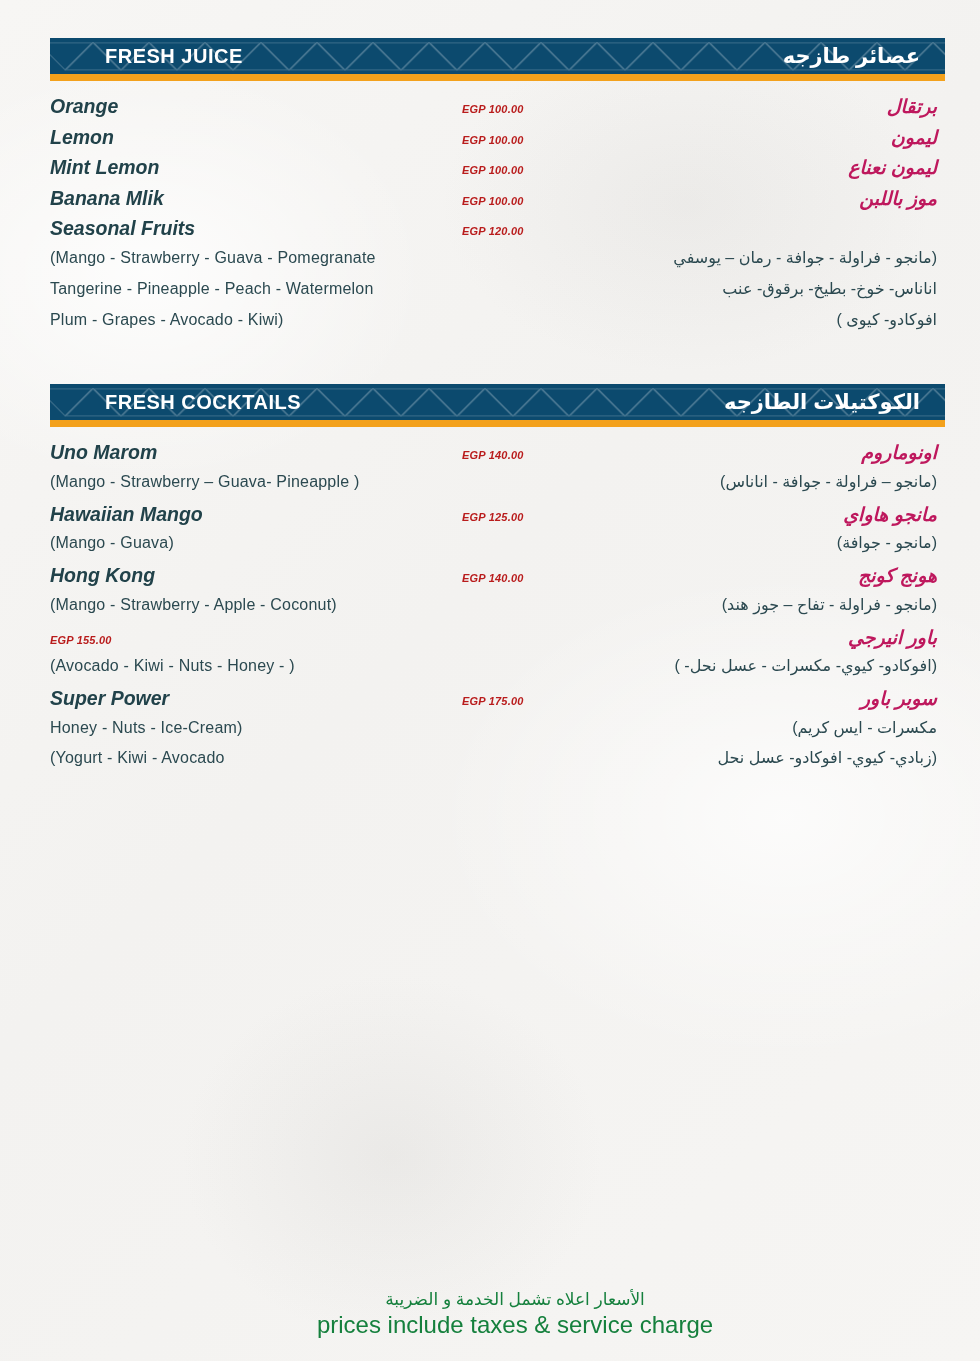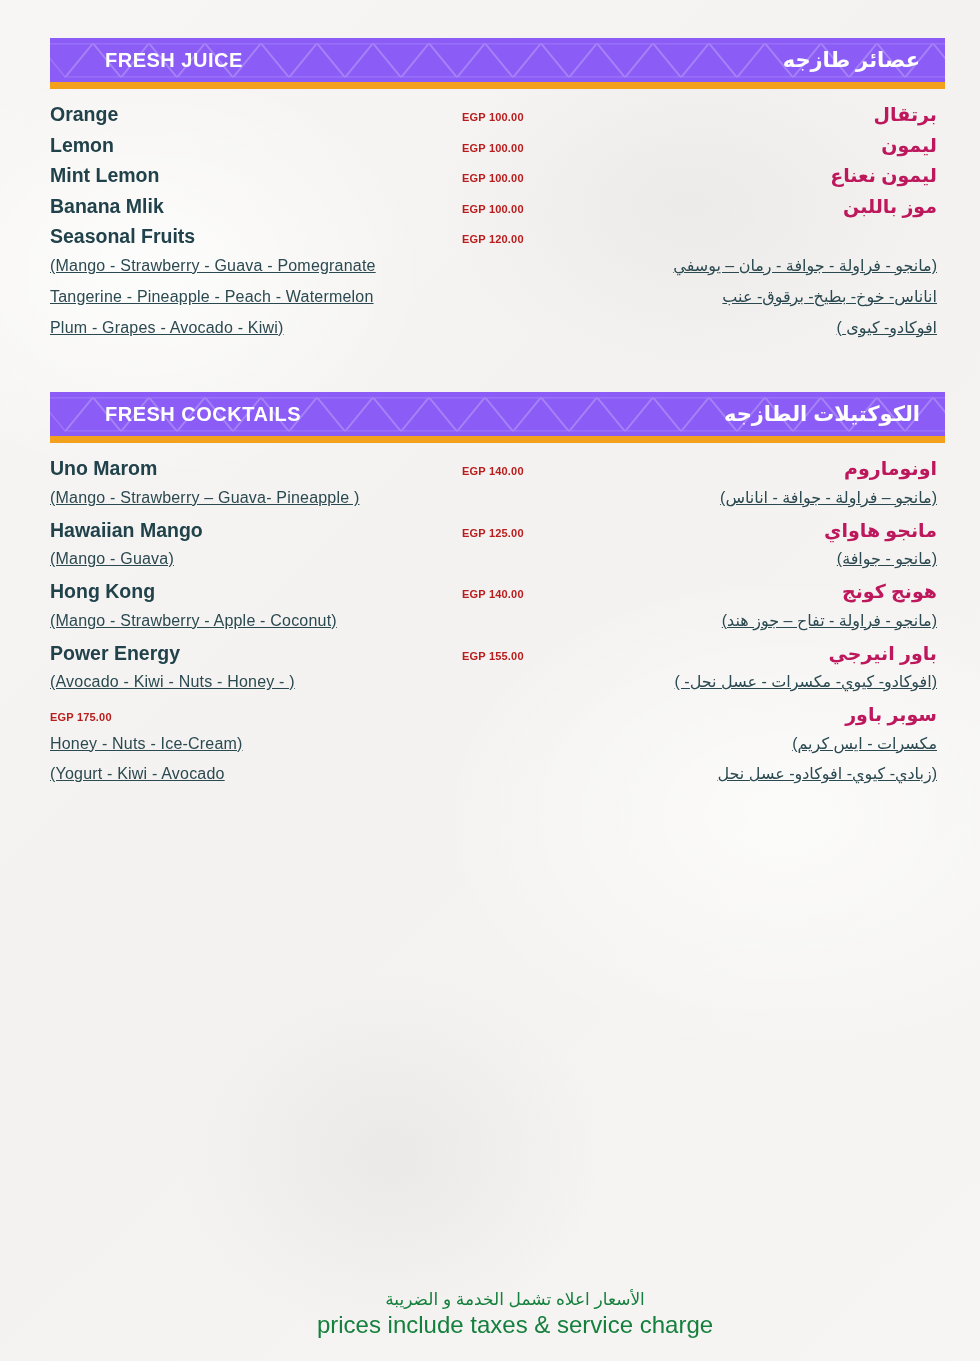--- a/index.html
+++ b/index.html
@@ -14,42 +14,42 @@
       radial-gradient(ellipse 400px 300px at 15% 20%, rgba(255,255,255,0.8), rgba(255,255,255,0) 70%),
       radial-gradient(ellipse 500px 350px at 80% 60%, rgba(255,255,255,0.7), rgba(255,255,255,0) 70%),
       radial-gradient(ellipse 300px 260px at 40% 85%, rgba(190,188,185,0.18), rgba(255,255,255,0) 70%),
       radial-gradient(ellipse 350px 240px at 70% 15%, rgba(190,188,185,0.15), rgba(255,255,255,0) 70%),
       linear-gradient(135deg, #f7f6f4 0%, #f3f2f0 45%, #f6f5f3 100%);
     overflow:hidden;
   }
   .content{ position:absolute; left:50px; top:38px; width:895px; }
   .band{
     position:relative;
-    height:44px;
-    background:#8b5cf6;
+    height:36px;
+    background:#0c4a6e;
     overflow:hidden;
     display:flex; align-items:center;
   }
   .tri-svg{ position:absolute; inset:0; width:100%; height:100%; }
   .band .title-en{
     position:relative; z-index:2;
     margin-left:55px;
     color:#ffffff; font-weight:700; font-size:20px; letter-spacing:0.5px;
   }
   .band .title-ar{
     position:absolute; z-index:2; right:25px; top:50%; transform:translateY(-50%);
     color:#ffffff; font-weight:700; font-size:21px;
   }
   .band-underline{ height:7px; background:#f3a11c; }
   .items{ padding-top:14px; padding-bottom:4px; }
-  .item-row{ display:flex; align-items:baseline; height:30.6px; }
+  .item-row{ display:flex; align-items:baseline; height:30.6px;font-style:italic; }
   .item-name{ width:412px; font-weight:700; font-size:19.5px; color:#21424a; }
   .item-price{ width:170px; font-weight:700; font-size:11px; color:#b91c1c; letter-spacing:0.2px; }
   .item-ar{ flex:1; text-align:right; font-weight:700; font-size:19px; color:#be185d; padding-right:8px; }
-  .desc-row{ display:flex; align-items:baseline; height:30.8px; font-size:16px; color:#2b4950;text-decoration:underline; }
+  .desc-row{ display:flex; align-items:baseline; height:30.8px; font-size:16px; color:#2b4950; }
   .desc-en{ width:470px; letter-spacing:0.2px; }
   .desc-ar{ flex:1; text-align:right; padding-right:8px; }
   .section{ margin-bottom:40px; }
   .footer{
     position:absolute; left:0; bottom:22px; width:100%;
     text-align:center; color:#15803d;
     padding-left:50px;
   }
   .footer .f-ar{ font-size:17px; }
   .footer .f-en{ font-size:24px; margin-top:1px; }
@@ -205,29 +205,29 @@
         <div class="item-row">
           <span class="item-name">Hong Kong</span>
           <span class="item-price">EGP 140.00</span>
           <span class="item-ar" dir="rtl" lang="ar">هونج كونج</span>
         </div>
         <div class="desc-row">
           <span class="desc-en">(Mango - Strawberry - Apple - Coconut)</span>
           <span class="desc-ar" dir="rtl" lang="ar">(مانجو - فراولة - تفاح – جوز هند)</span>
         </div>
         <div class="item-row">
-          <span class="item-name">Power Energy</span>
           <span class="item-price">EGP 155.00</span>
           <span class="item-ar" dir="rtl" lang="ar">باور انيرجي</span>
         </div>
         <div class="desc-row">
           <span class="desc-en">(Avocado - Kiwi - Nuts - Honey - )</span>
           <span class="desc-ar" dir="rtl" lang="ar">(افوكادو- كيوي- مكسرات - عسل نحل- )</span>
         </div>
         <div class="item-row">
+          <span class="item-name">Super Power</span>
           <span class="item-price">EGP 175.00</span>
           <span class="item-ar" dir="rtl" lang="ar">سوبر باور</span>
         </div>
         <div class="desc-row">
           <span class="desc-en">Honey - Nuts - Ice-Cream)</span>
           <span class="desc-ar" dir="rtl" lang="ar">مكسرات - ايس كريم)</span>
         </div>
         <div class="desc-row">
           <span class="desc-en">(Yogurt - Kiwi - Avocado</span>
           <span class="desc-ar" dir="rtl" lang="ar">(زبادي- كيوي- افوكادو- عسل نحل</span>

